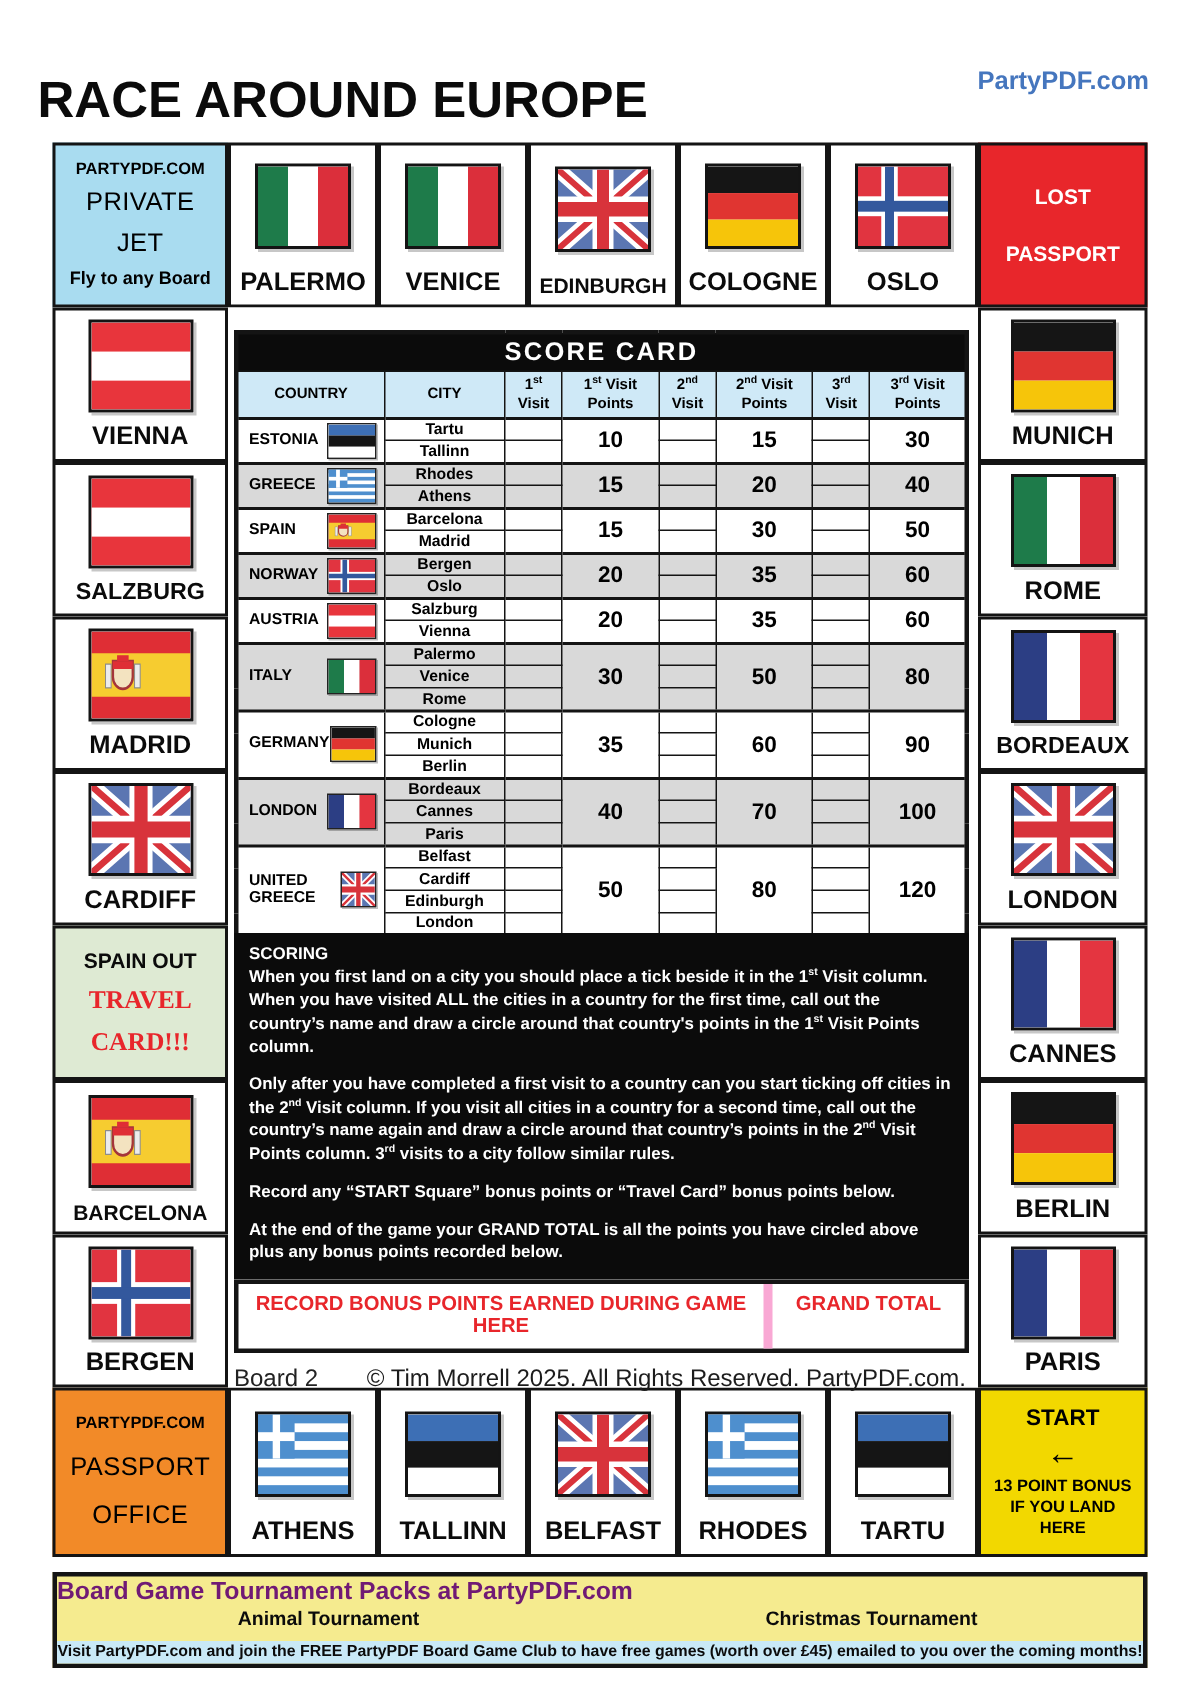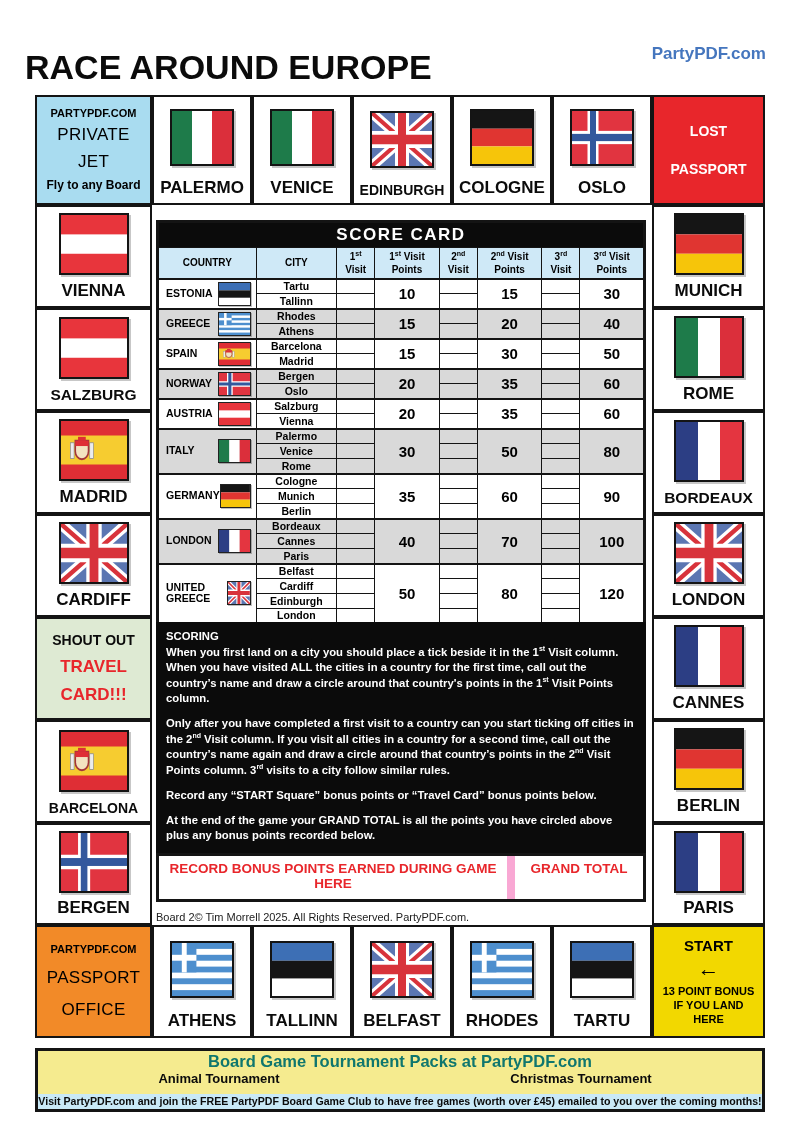--- a/index.html
+++ b/index.html
@@ -20,21 +20,21 @@
   .flag{display:inline-block;border:2px solid #141414;box-shadow:2px 2px 0 rgba(0,0,0,0.22);line-height:0;}
   .flag svg{width:100%;height:100%;display:block;}
   .city-label{font-weight:700;color:#0b0b0b;margin-bottom:5px;white-space:nowrap;}
   .corner{justify-content:space-evenly;text-align:center;padding:4px 3px;}
   .corner div{width:100%;}
   .c-top{font-size:11px;font-weight:700;}
   .c-big{font-size:17px;font-weight:400;letter-spacing:0.3px;}
   .c-sub{font-size:12px;font-weight:700;line-height:1.25;}
   .white-text{color:#fff;}
   .tc-line1{font-size:14px;font-weight:800;color:#0b0b0b;}
-  .tc-line23{font-size:17px;font-weight:800;color:var(--accent_red);}
+  .tc-line23{font-size:17px;font-weight:800;color:var(--accent_red);font-family:Liberation Serif, serif;}
   .start-arrow{font-size:22px;font-weight:900;line-height:0.9;}
   
   .center{position:absolute;left:152px;top:205px;width:500px;height:720px;background:#fff;}
   table.sc{border-collapse:collapse;position:absolute;left:4px;top:15px;width:490px;height:402px;table-layout:fixed;}
   table.sc td,table.sc th{border:1px solid #141414;padding:0;text-align:center;vertical-align:middle;}
   table.sc{border:3px solid #141414;}
   .sc-title td{background:#0b0b0b;color:#fff;font-size:17px;font-weight:800;letter-spacing:1.5px;height:26px;border:1px solid #0b0b0b;}
   .sc-head th{background:var(--table_header_bg);font-size:10px;font-weight:700;line-height:1.3;height:31px;}
   .sc-head th sup,.pts sup{font-size:7px;}
   td.country-cell{font-size:10.5px;font-weight:700;}
@@ -44,27 +44,27 @@
   td.pts{font-size:15px;font-weight:800;}
   tr.grp-first td{border-top:2px solid #141414;}
   .tblflag{border:1px solid #222;box-shadow:1px 1px 0 rgba(0,0,0,0.25);}
   
   .scoring{position:absolute;left:4px;top:417px;width:490px;height:231px;background:#0b0b0b;color:#fff;padding:7px 10px;font-size:11.3px;font-weight:700;line-height:1.33;}
   .scoring p{margin-bottom:10px;}
   .scoring .sc-heading{margin-bottom:0px;}
   .scoring sup{font-size:7px;}
   
   .bonus{position:absolute;left:4px;top:648px;width:490px;height:49px;border:3px solid #141414;display:flex;background:#fff;}
-  .bonus-left{width:356px;border-right:8px solid #f9a8d4;padding-top:5px;text-align:center;color:var(--accent_red);font-weight:800;font-size:13.5px;}
+  .bonus-left{width:356px;border-right:6px solid #f9a8d4;padding-top:5px;text-align:center;color:var(--accent_red);font-weight:800;font-size:13.5px;}
   .bonus-right{flex:1;padding-top:5px;text-align:center;color:var(--accent_red);font-weight:800;font-size:13.5px;}
-  .cfooter{position:absolute;left:4px;top:706px;width:488px;display:flex;justify-content:flex-start;font-size:11px;color:#222;}
+  .cfooter{position:absolute;left:4px;top:706px;width:488px;display:flex;justify-content:space-between;font-size:16px;color:#222;}
   .cfooter .copy{color:#1c1c1c;}
   
   .banner{position:absolute;left:35px;top:1048px;width:730px;height:64px;background:var(--banner_bg);border:3px solid #141414;display:flex;flex-direction:column;}
-  .banner-title{text-align:center;font-size:16.5px;font-weight:800;color:#0f766e;margin-top:1px;}
+  .banner-title{text-align:left;font-size:16.5px;font-weight:800;color:#701a75;margin-top:1px;}
   .banner-cols{display:flex;flex:1;}
   .banner-col{width:50%;text-align:center;font-size:13px;font-weight:600;color:#0b0b0b;line-height:1.18;}
   .banner-strip{background:var(--strip_bg);text-align:center;font-size:10.6px;font-weight:700;color:#0b0b0b;padding:1px 0 2px;}
 </style>
 </head>
 <body>
 
 <div class="page">
   <div class="page-title">RACE AROUND EUROPE</div>
   <div class="site-link">PartyPDF.com</div>
@@ -278,21 +278,21 @@
               <path d="M0,0 60,44 M60,0 0,44" stroke="#fff" stroke-width="9"></path>
               <path d="M0,0 60,44 M60,0 0,44" stroke="#D8333B" stroke-width="3.6"></path>
               <path d="M30,0 V44 M0,22 H60" stroke="#fff" stroke-width="14"></path>
               <path d="M30,0 V44 M0,22 H60" stroke="#D8333B" stroke-width="8"></path>
             </svg>
           </span>
         </div>
         <div class="city-label" style="font-size:17px">CARDIFF</div>
       </div>
       <div class="cell corner" style="left: 35px; top: 617px; width: 117px; height: 103px; background: var(--travel_card_bg);">
-        <div class="tc-line1">SHOUT OUT</div>
+        <div class="tc-line1">SPAIN OUT</div>
         <div class="tc-line23">TRAVEL</div>
         <div class="tc-line23">CARD!!!</div>
       </div>
       <div class="cell city-cell" style="left: 35px; top: 720px; width: 117px; height: 103px;">
         <div class="flagbox">
           <span class="flag " style="width:70px;height:62px">
             <svg viewBox="0 0 60 44" preserveAspectRatio="none">
               <rect width="60" height="44" fill="#DF2E35"></rect>
               <rect y="11" width="60" height="22" fill="#F6CC30"></rect>
               <g transform="translate(13,15)">

